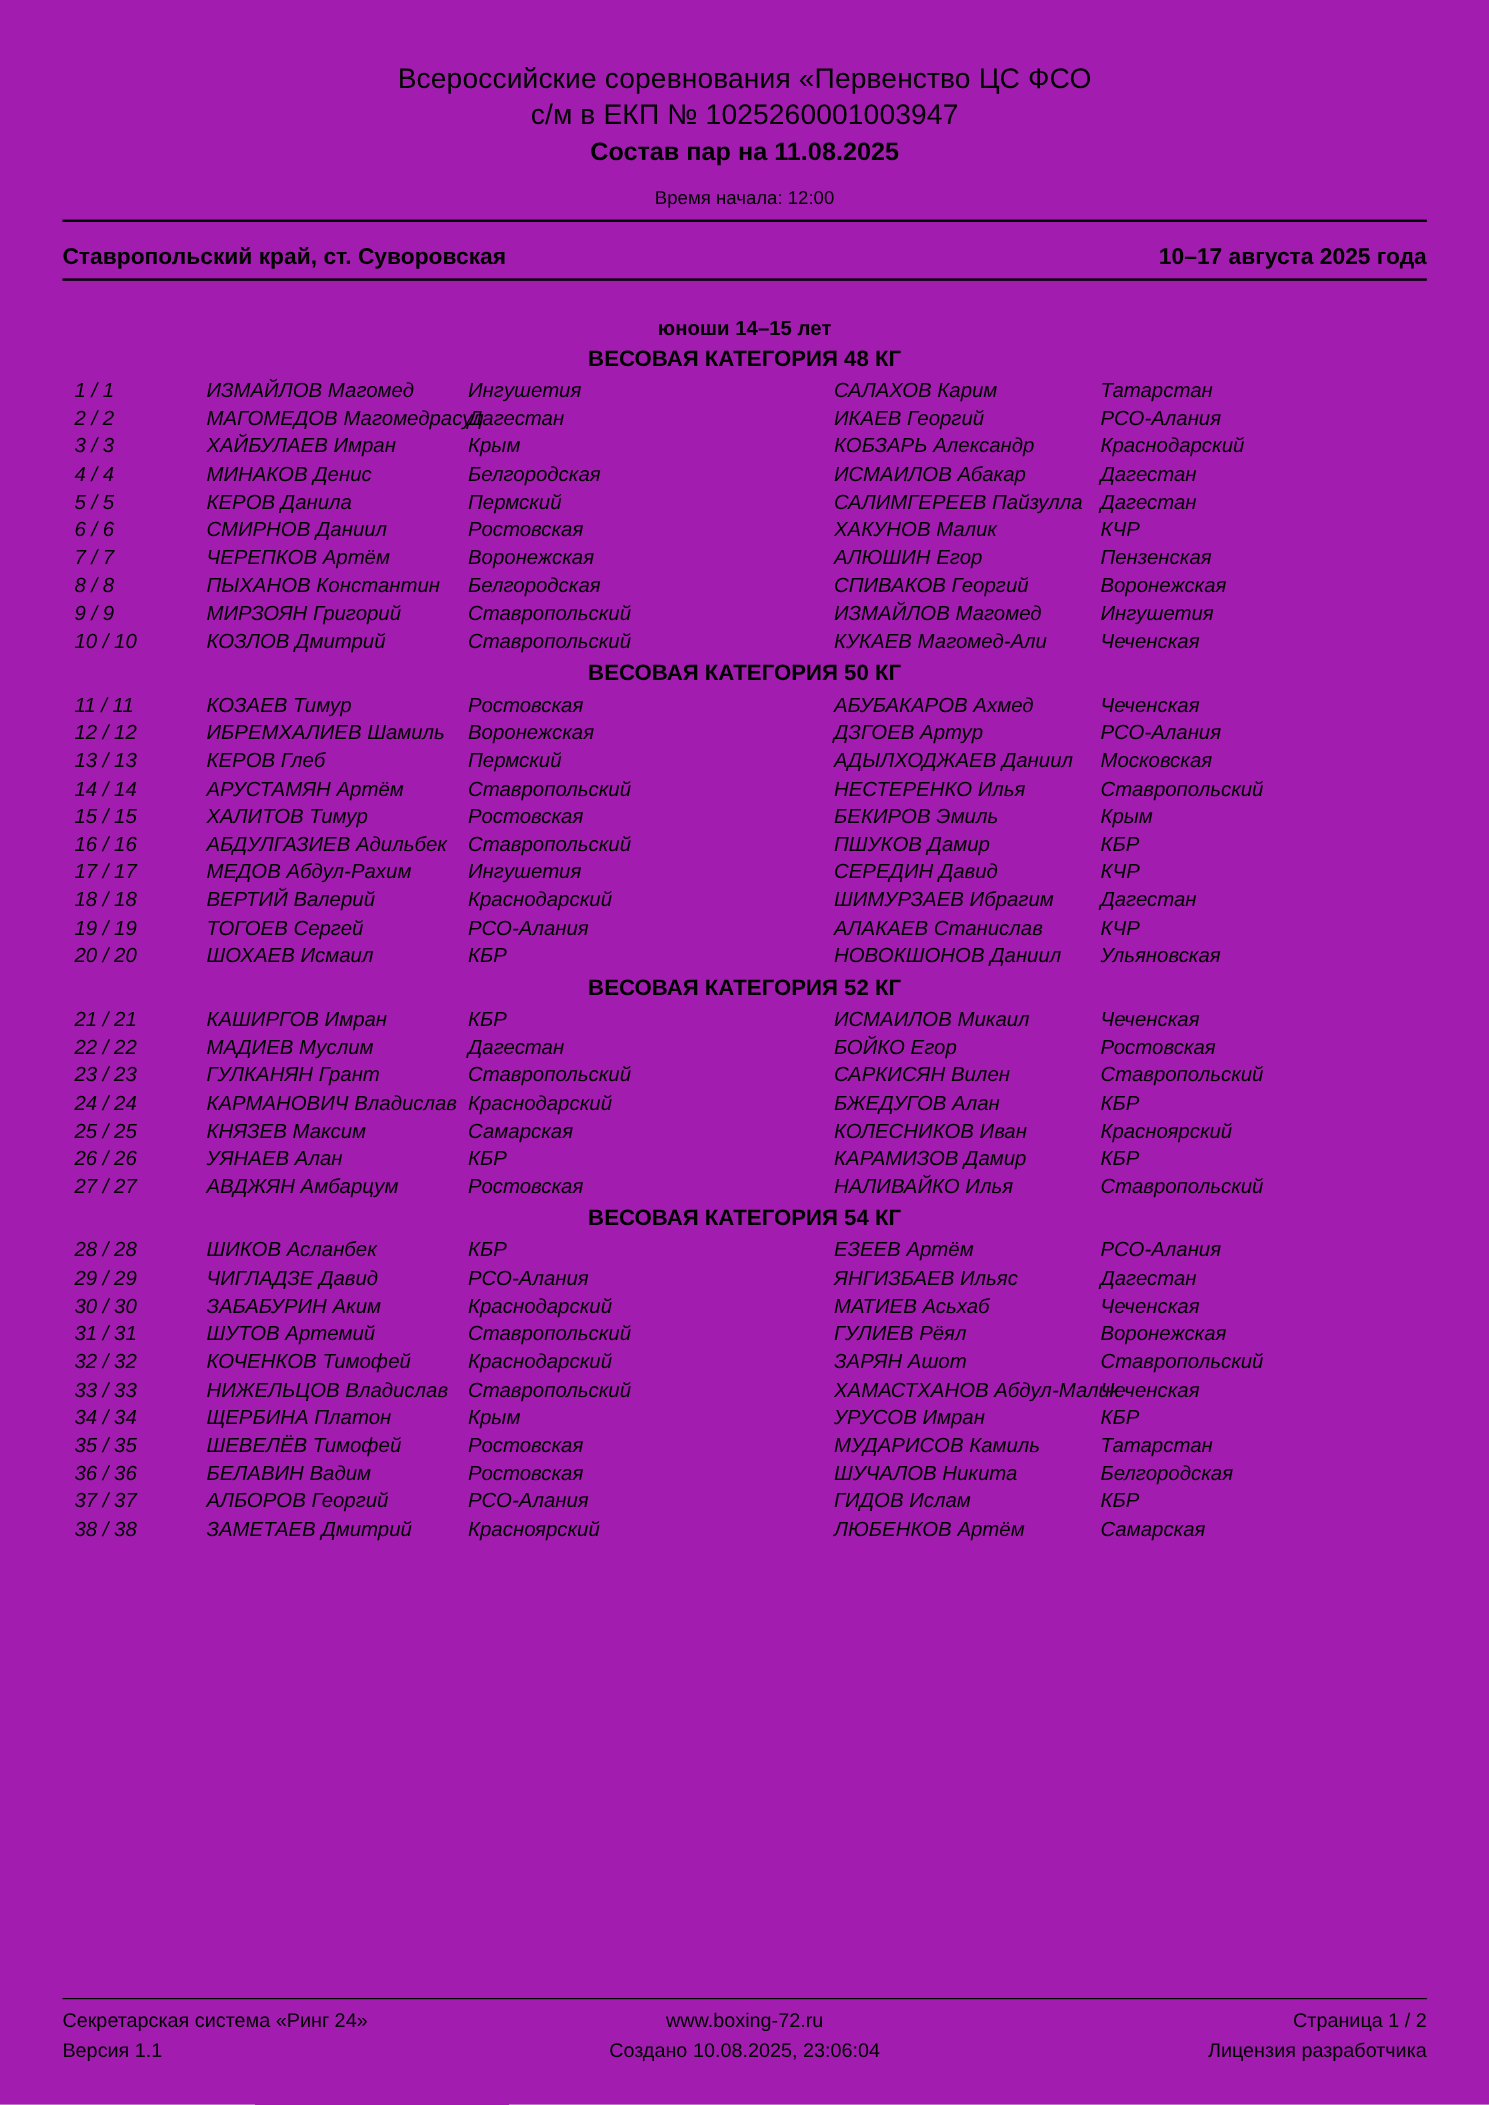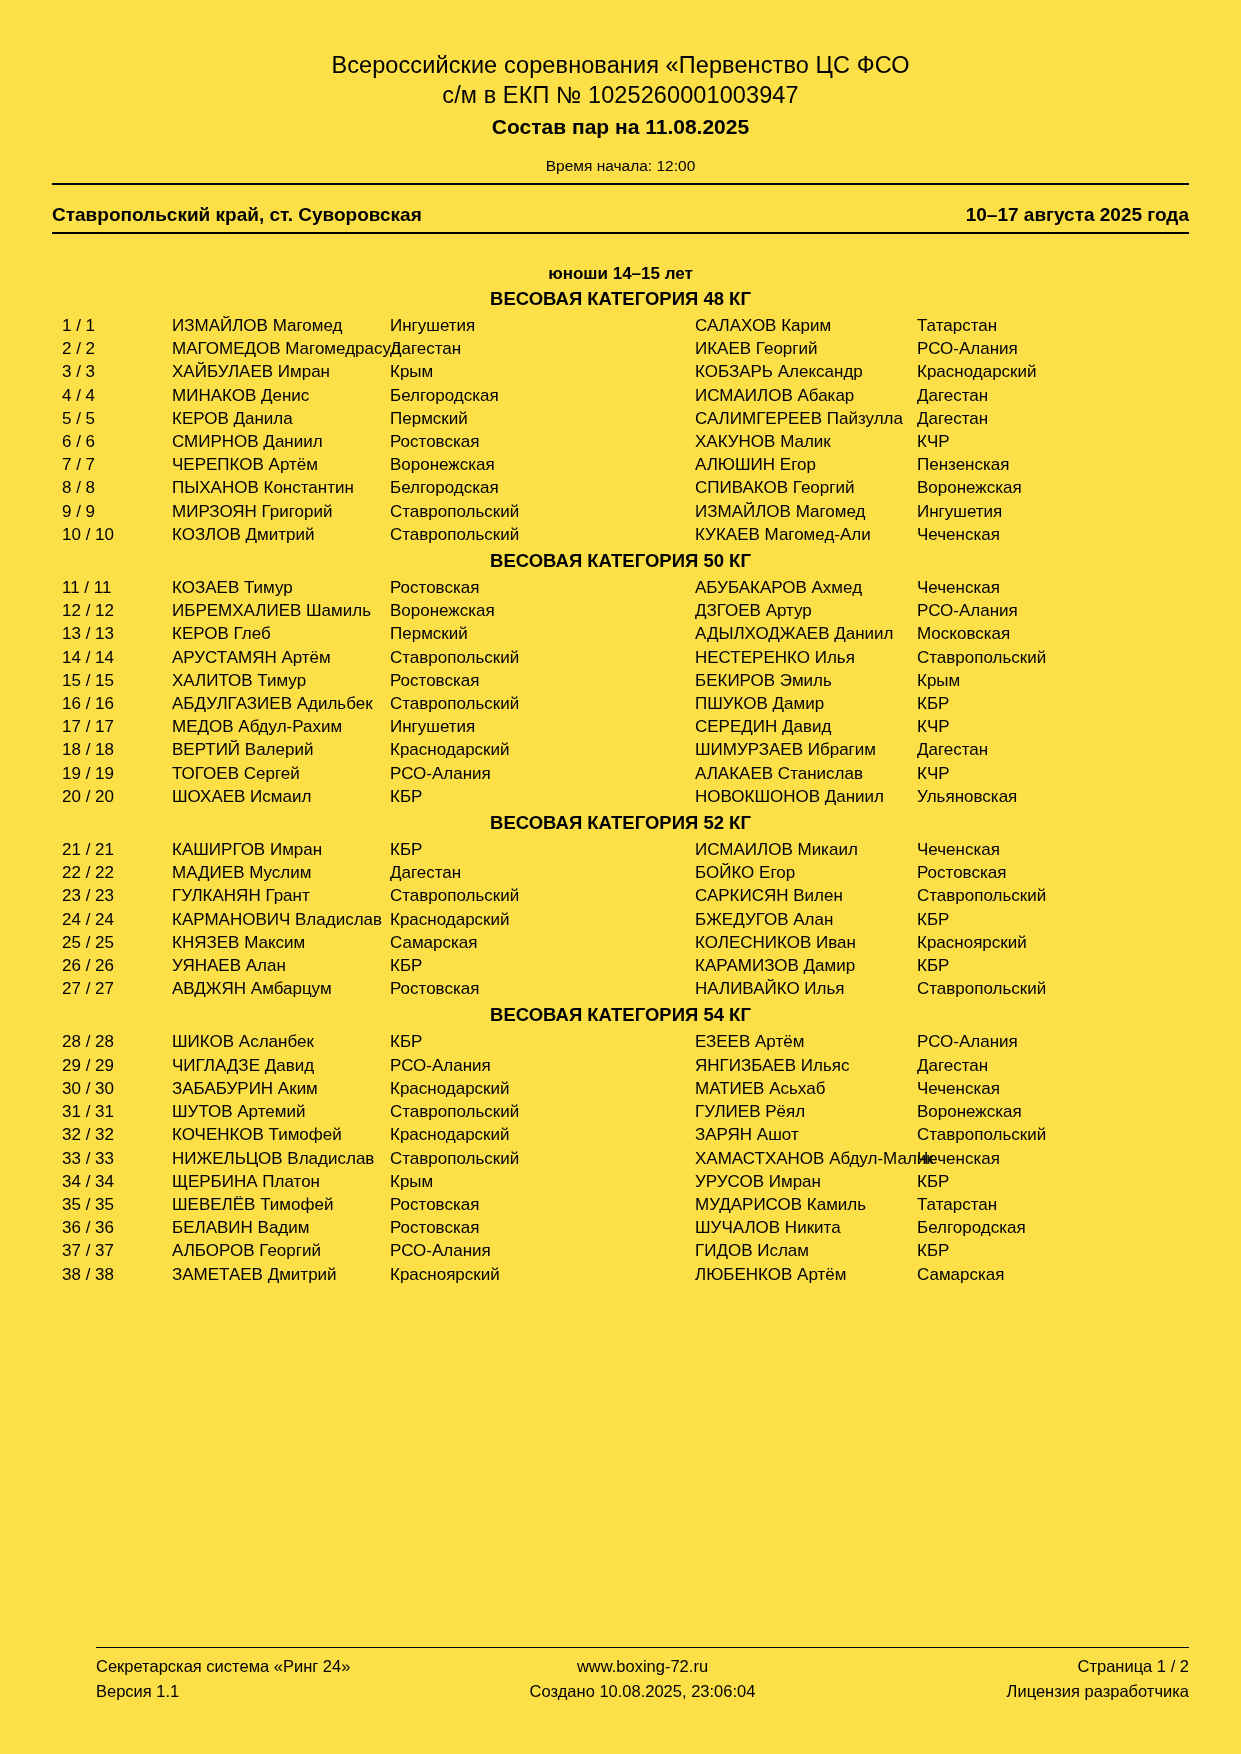--- a/index.html
+++ b/index.html
@@ -10,21 +10,21 @@
   }
   body {
     font-family: "Liberation Sans", sans-serif;
     color: #000000;
   }
   .page {
     position: relative;
     width: 1241px;
     height: 1754px;
     margin: 0 auto;
-    background: #fde047;
+    background: #a21caf;
     box-sizing: border-box;
     padding: 0;
     overflow: hidden;
   }
   .content {
     position: absolute;
     left: 52px;
     right: 52px;
     top: 0;
     bottom: 0;
@@ -89,20 +89,21 @@
   }
 
   
   .bouts { width: 100%; }
   .bout-row {
     display: flex;
     align-items: baseline;
     font-size: 17px;
     line-height: 23.2px;
     white-space: nowrap;
+    font-style: italic;
   }
   .c-num {
     width: 120px;
     flex: 0 0 120px;
     padding-left: 10px;
     box-sizing: border-box;
   }
   .c-red-name {
     width: 218px;
     flex: 0 0 218px;
@@ -122,22 +123,21 @@
     width: 190px;
     flex: 0 0 190px;
     overflow: visible;
   }
 
   
   .doc-footer {
     position: absolute;
     left: 52px;
     right: 52px;
-    bottom: 50px;
-    margin-left: 44px;
+    bottom: 32px;
   }
   .footer-rule {
     border-top: 1.6px solid #000;
     height: 0;
     margin-bottom: 6px;
   }
   .footer-row {
     display: flex;
     align-items: baseline;
     font-size: 16.5px;

